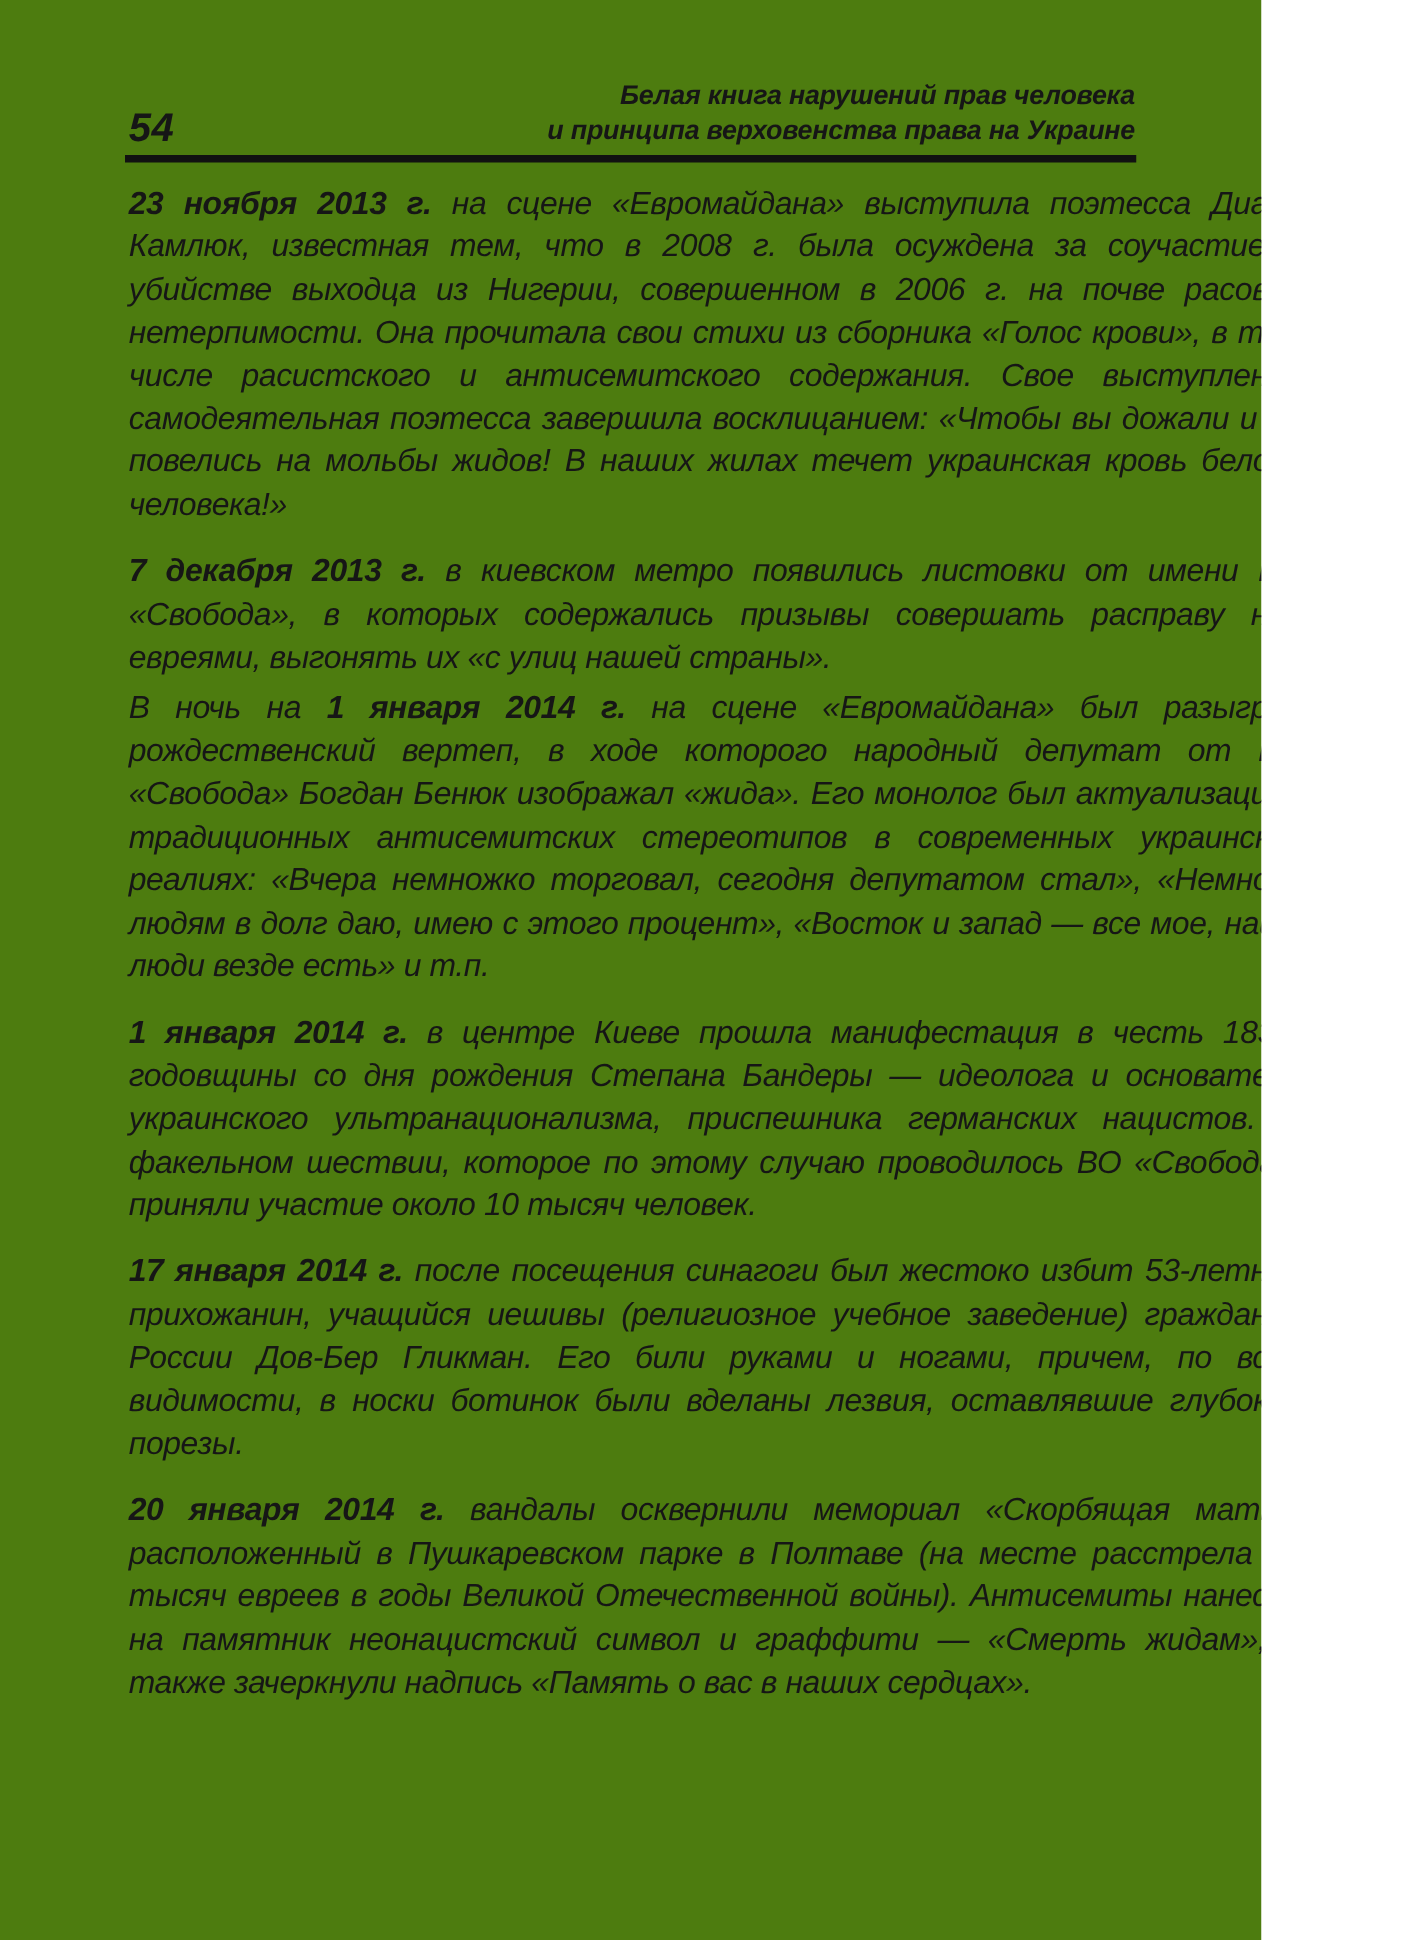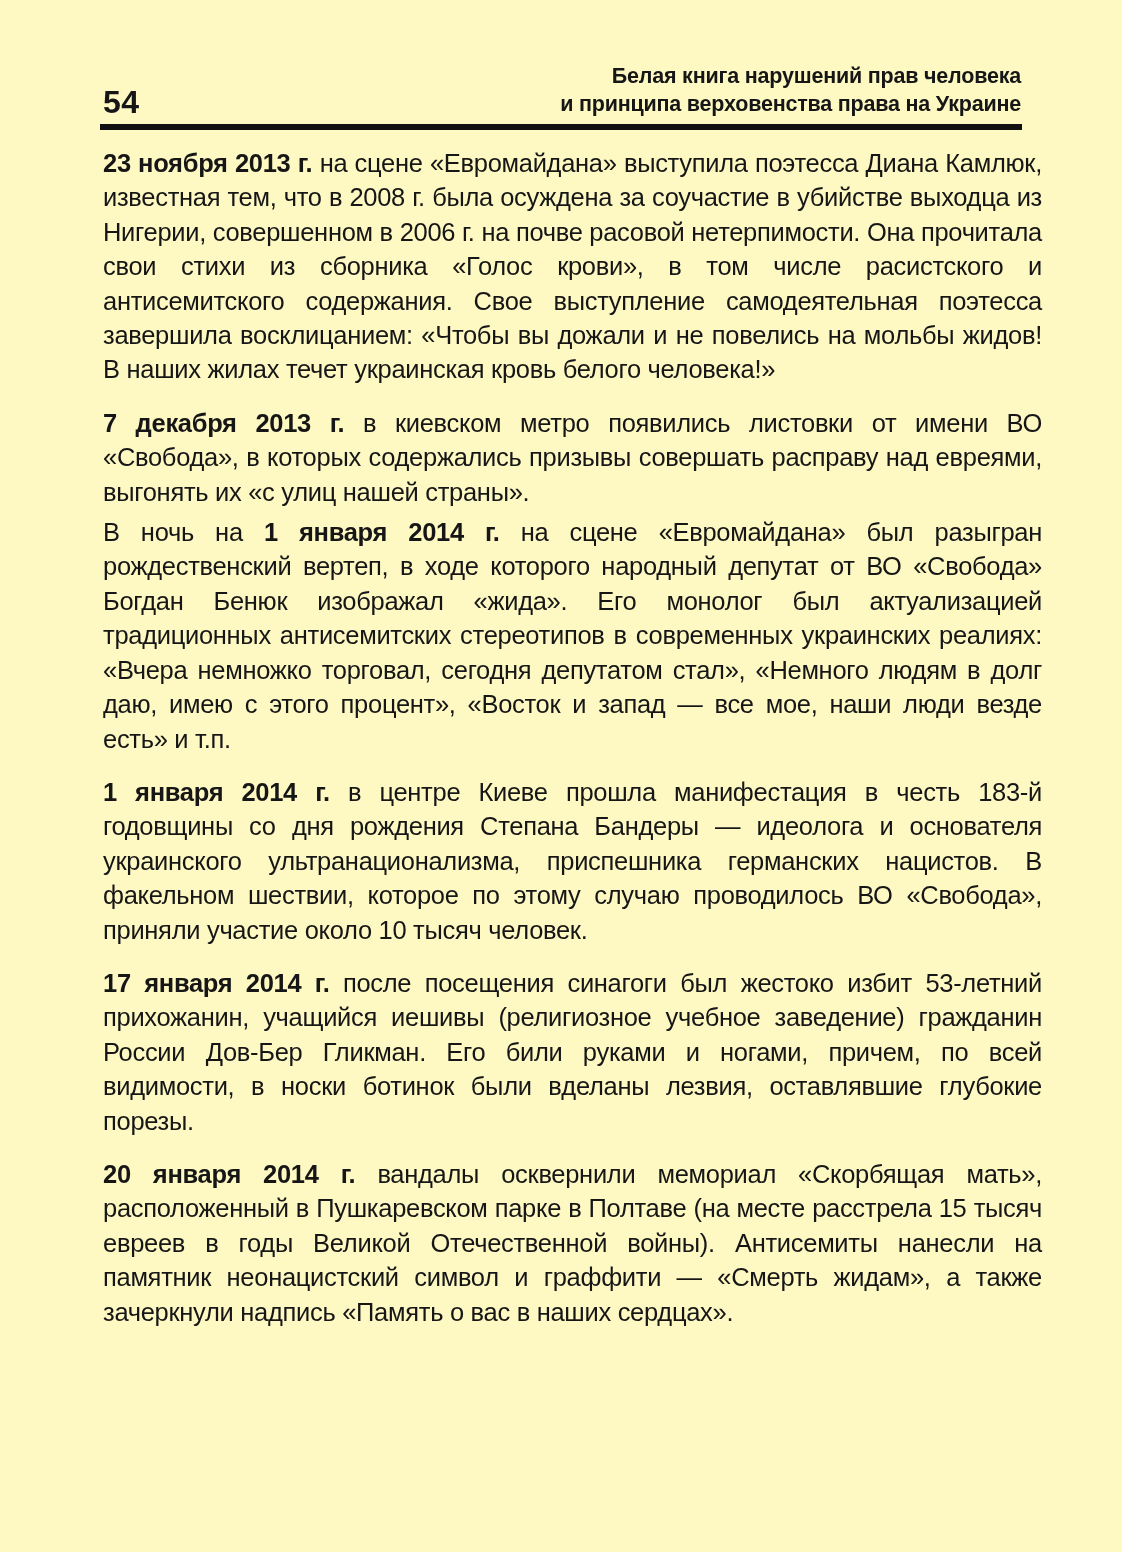--- a/index.html
+++ b/index.html
@@ -2,27 +2,28 @@
 <html lang="ru"><head>
 <meta charset="utf-8">
 <style>
   html, body {
     margin: 0;
     padding: 0;
     background: #ffffff;
   }
   .page {
     position: relative;
-    width: 1122px;
+    width: 1009px;
     height: 1552px;
-    background: #fef9c3;
+    background: #4d7c0f;
     color: #161616;
     font-family: "Liberation Sans", "DejaVu Sans", sans-serif;
     overflow: hidden;
     box-sizing: border-box;
+    font-style: italic;
   }
   .header {
     position: absolute;
     left: 103px;
     right: 101px;
     top: 62px;
     display: flex;
     justify-content: space-between;
     align-items: flex-end;
   }

